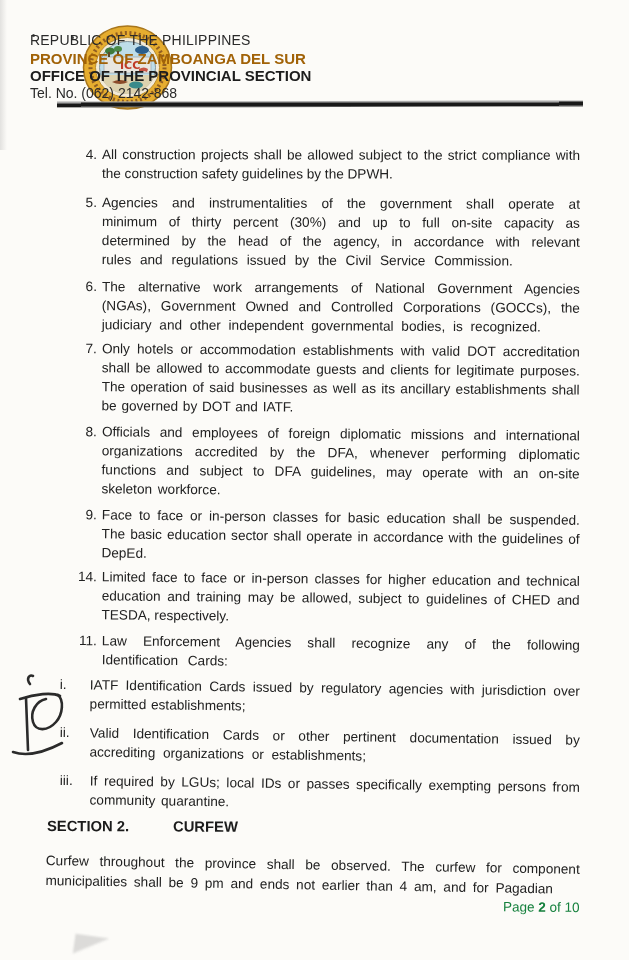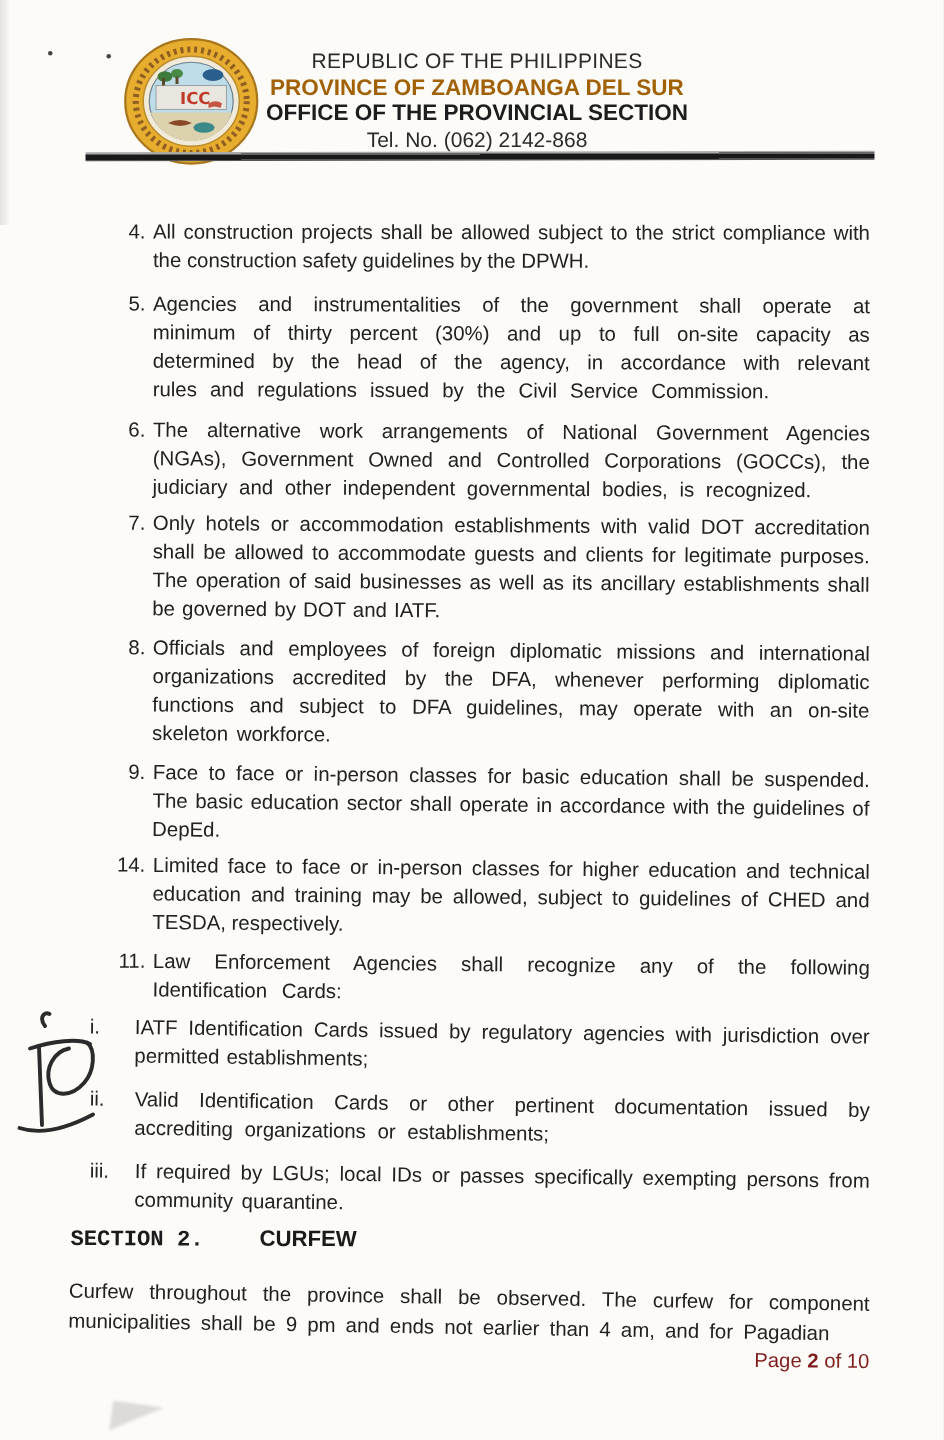--- a/index.html
+++ b/index.html
@@ -24,21 +24,21 @@
     position:absolute;left:74px;top:936px;width:0;height:0;
     border-left:34px solid rgba(160,160,160,.35);
     border-bottom:20px solid transparent;
     transform:rotate(8deg);
     filter:blur(1px);
   }
   
   .seal{position:absolute;left:82px;top:25px;width:91px;height:85px;}
   .hdr-text{
     position:absolute;left:30px;top:32px;width:576px;
-    text-align:center;line-height:17.5px;
+    text-align:left;line-height:17.5px;
   }
   .h1{font-size:14px;letter-spacing:.2px;color:#2a2a2a;}
   .h2{font-size:15px;font-weight:bold;color:#a16207;}
   .h3{font-size:15px;font-weight:bold;color:#1d1d1d;}
   .h4{font-size:14px;color:#2a2a2a;}
   .rule{
     position:absolute;left:57px;top:101px;width:526px;height:6px;
     background:linear-gradient(to bottom,#aaa 0 1px,#666 1px 2px,#191919 2px 5px,#555 5px 6px);
     transform:rotate(-.12deg);
   }
@@ -57,32 +57,32 @@
   .ws2 .txt{word-spacing:2px;}
   .ws4 .txt{word-spacing:4px;}
   .ws5 .txt{word-spacing:5px;}
   .ws6 .txt{word-spacing:6px;}
   
   .section-hd{
     position:absolute;left:47px;top:818px;
     font-size:14.8px;font-weight:bold;color:#1b1b1b;
     transform:rotate(.25deg);transform-origin:left top;
   }
-  .section-hd .lbl{display:inline-block;min-width:126px;font-family:Liberation Mono, monospace;}
+  .section-hd .lbl{display:inline-block;min-width:126px;}
   
   .para{
     position:absolute;left:46px;right:49px;top:851px;
     font-size:13.6px;line-height:19.5px;text-align:justify;color:#212121;
     word-spacing:3px;
     transform:rotate(.95deg);transform-origin:left top;
   }
   
   .pageno{
     position:absolute;right:49px;top:900px;
-    font-size:13.5px;color:#7f1d1d;
+    font-size:13.5px;color:#15803d;
     transform:rotate(.5deg);transform-origin:right top;
   }
   .pageno .b{font-weight:bold;}
   .doodle{position:absolute;left:8px;top:666px;width:62px;height:100px;}
 </style>
 </head>
 <body>
 
 <div class="page">
 

